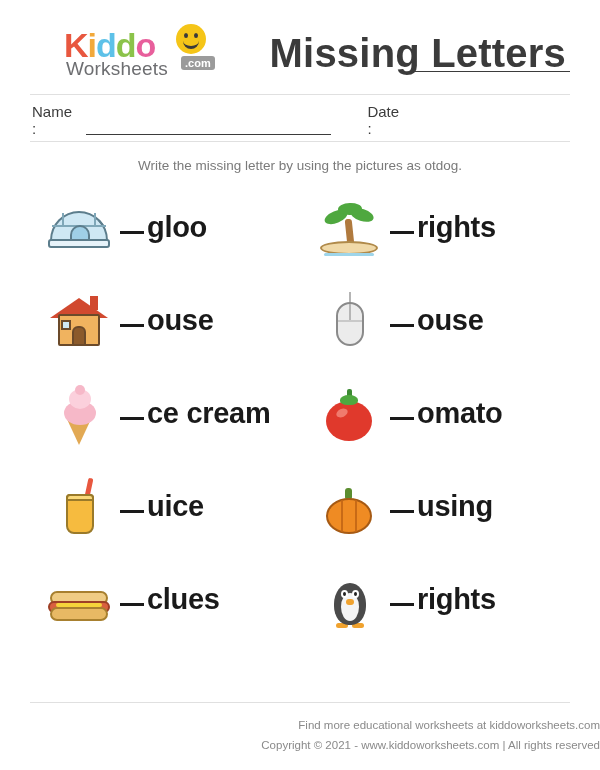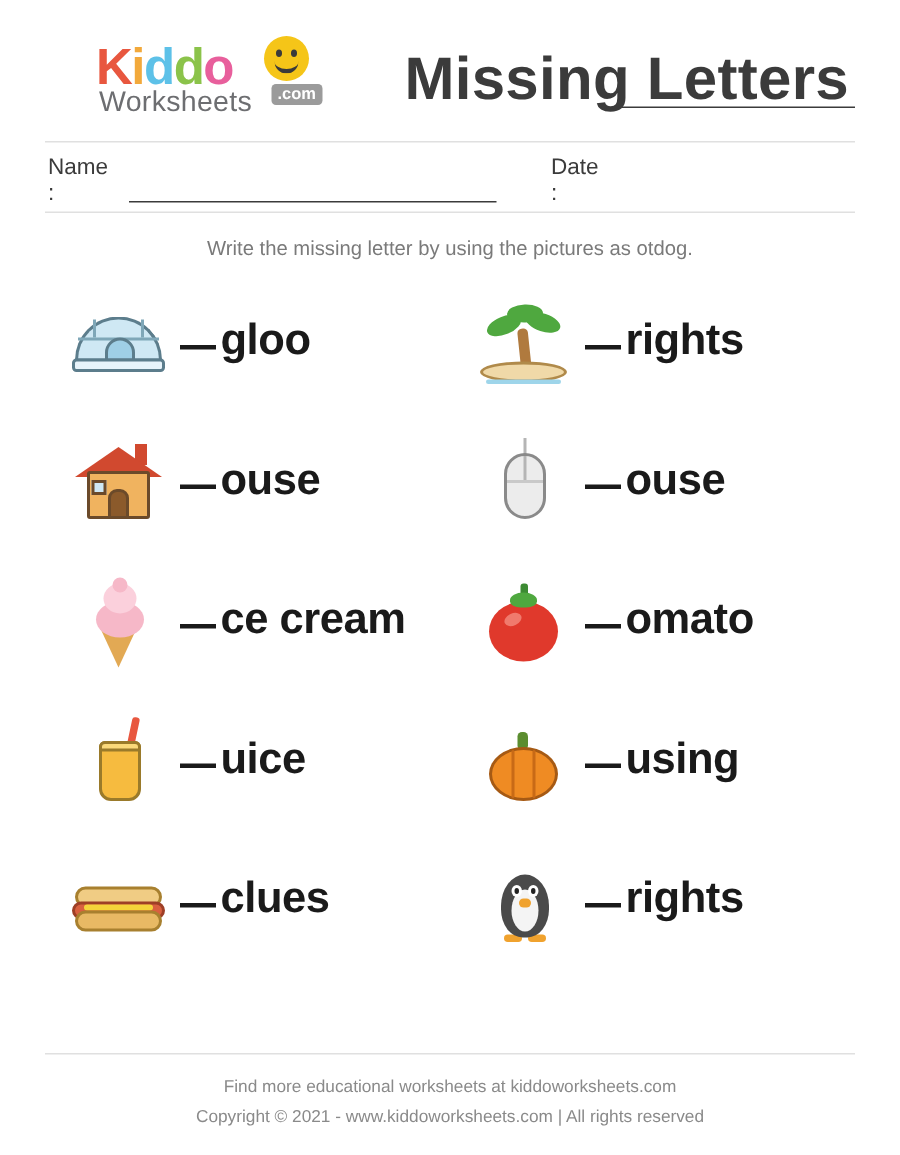--- a/index.html
+++ b/index.html
@@ -182,20 +182,21 @@
     bottom: 14px;
     text-align: center;
   }
   .footer .rule {
     margin: 0 30px 12px 30px;
   }
   .footer-line {
     font-size: 11.5px;
     color: #8a8a8a;
     line-height: 1.8;
+    text-align: right;
   }
 
   
   .ig-dome {
     position: absolute; left: 8px; top: 20px; width: 58px; height: 30px;
     background: #cfe8f4; border: 2px solid #5c7d8c;
     border-radius: 30px 30px 0 0; box-sizing: border-box;
   }
   .ig-base {
     position: absolute; left: 6px; top: 48px; width: 62px; height: 9px;

